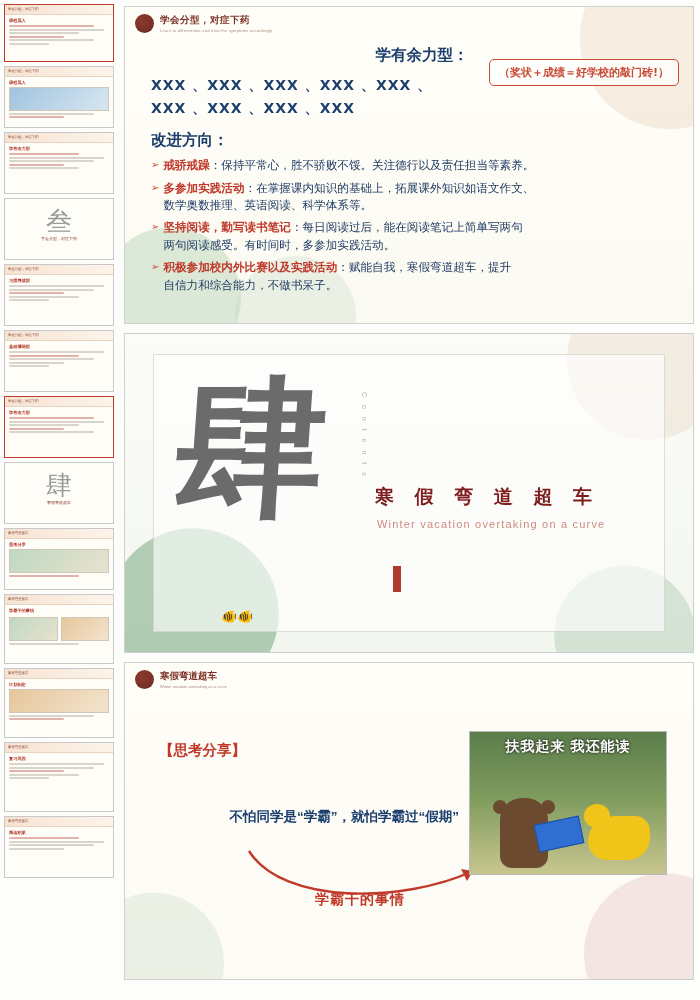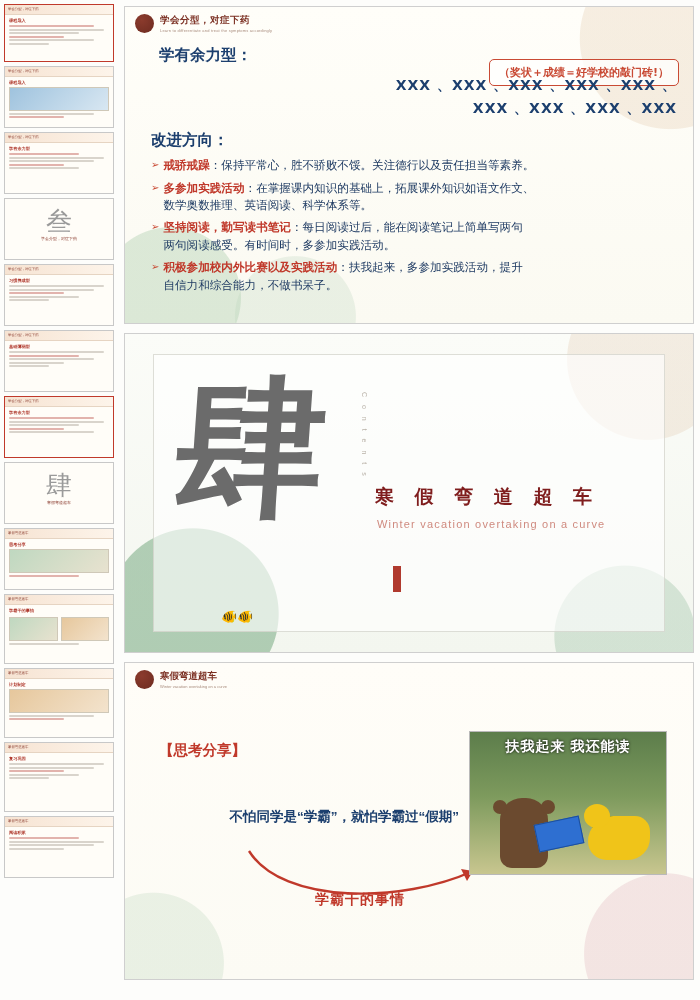--- a/index.html
+++ b/index.html
@@ -147,26 +147,26 @@
   .s1-head-txt .h2 {
     font-size: 4px; color: #a98d7e; letter-spacing: .2px; margin-top: 1px;
   }
   .s1-body {
     position: relative;
     padding: 6px 16px 0 26px;
     font-family: "DejaVu Sans", sans-serif;
   }
   .s1-t1 {
     font-size: 15.5px; color: #1c3f6e; font-weight: bold;
-    margin: 6px 0 8px 8px;
+    margin: 6px 0 8px 16px;
+    text-align: center;
   }
   .s1-x {
     font-size: 14px; color: #1c3f6e; letter-spacing: 1px; line-height: 1.65;
     font-weight: bold;
-    text-align: right;
   }
   .s1-t2 {
     font-size: 15.5px; color: #1c3f6e; font-weight: bold;
     margin: 10px 0 6px 0;
   }
   .badge-box {
     position: absolute;
     right: 14px; top: 52px;
     border: 1.4px solid #c94a34;
     border-radius: 5px;
@@ -558,21 +558,21 @@
           <span class="arw">➢</span>
           <span>
             <span class="key">坚持阅读，勤写读书笔记</span><span>：每日阅读过后，能在阅读笔记上简单写两句</span>
             <div>两句阅读感受。有时间时，多参加实践活动。</div>
           </span>
         </div>
 
         <div class="bullet">
           <span class="arw">➢</span>
           <span>
-            <span class="key">积极参加校内外比赛以及实践活动</span><span>：扶我起来，多参加实践活动，提升</span>
+            <span class="key">积极参加校内外比赛以及实践活动</span><span>：赋能自我，寒假弯道超车，提升</span>
             <div>自信力和综合能力，不做书呆子。</div>
           </span>
         </div>
       </div>
     </div>
 
     <div class="slide s2">
       <div class="s2-bg"></div>
       <div class="s2-inner"></div>
       <div class="s2-glyph">肆</div>

